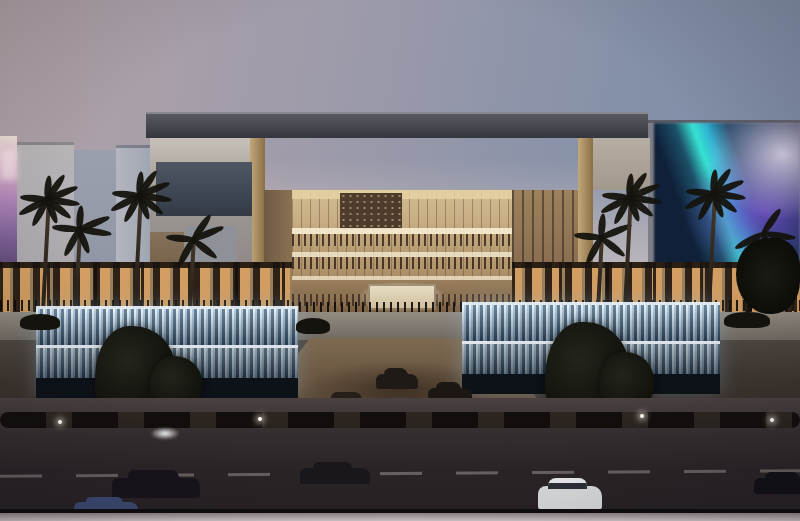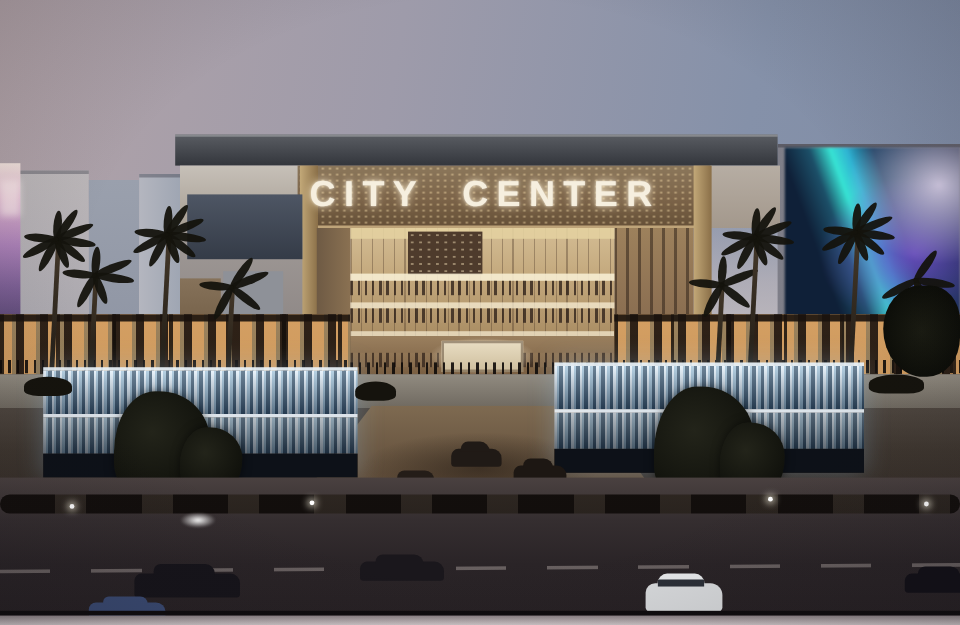--- a/index.html
+++ b/index.html
@@ -153,23 +153,20 @@
   <div class="abs billboard-left"></div>
   <div class="abs billboard-left-glow"></div>
   <div class="abs bl-under"></div>
 
   <div class="abs br-main"></div>
   <div class="abs billboard-right"></div>
 
   <div class="abs roof"></div>
   <div class="abs upper-left"></div>
   <div class="abs upper-right"></div>
-  <div class="abs sign-band">
-    <span class="sign-text">CITY CENTER</span>
-  </div>
   <div class="abs pillar pillar-l"></div>
   <div class="abs pillar pillar-r"></div>
 
   <div class="abs wing-left"></div>
   <div class="abs wing-left-dark"></div>
   <div class="abs wing-left-slab"></div>
   <div class="abs wing-left-warm"></div>
   <div class="abs flank-left"></div>
   <div class="abs flank-right"></div>
 

